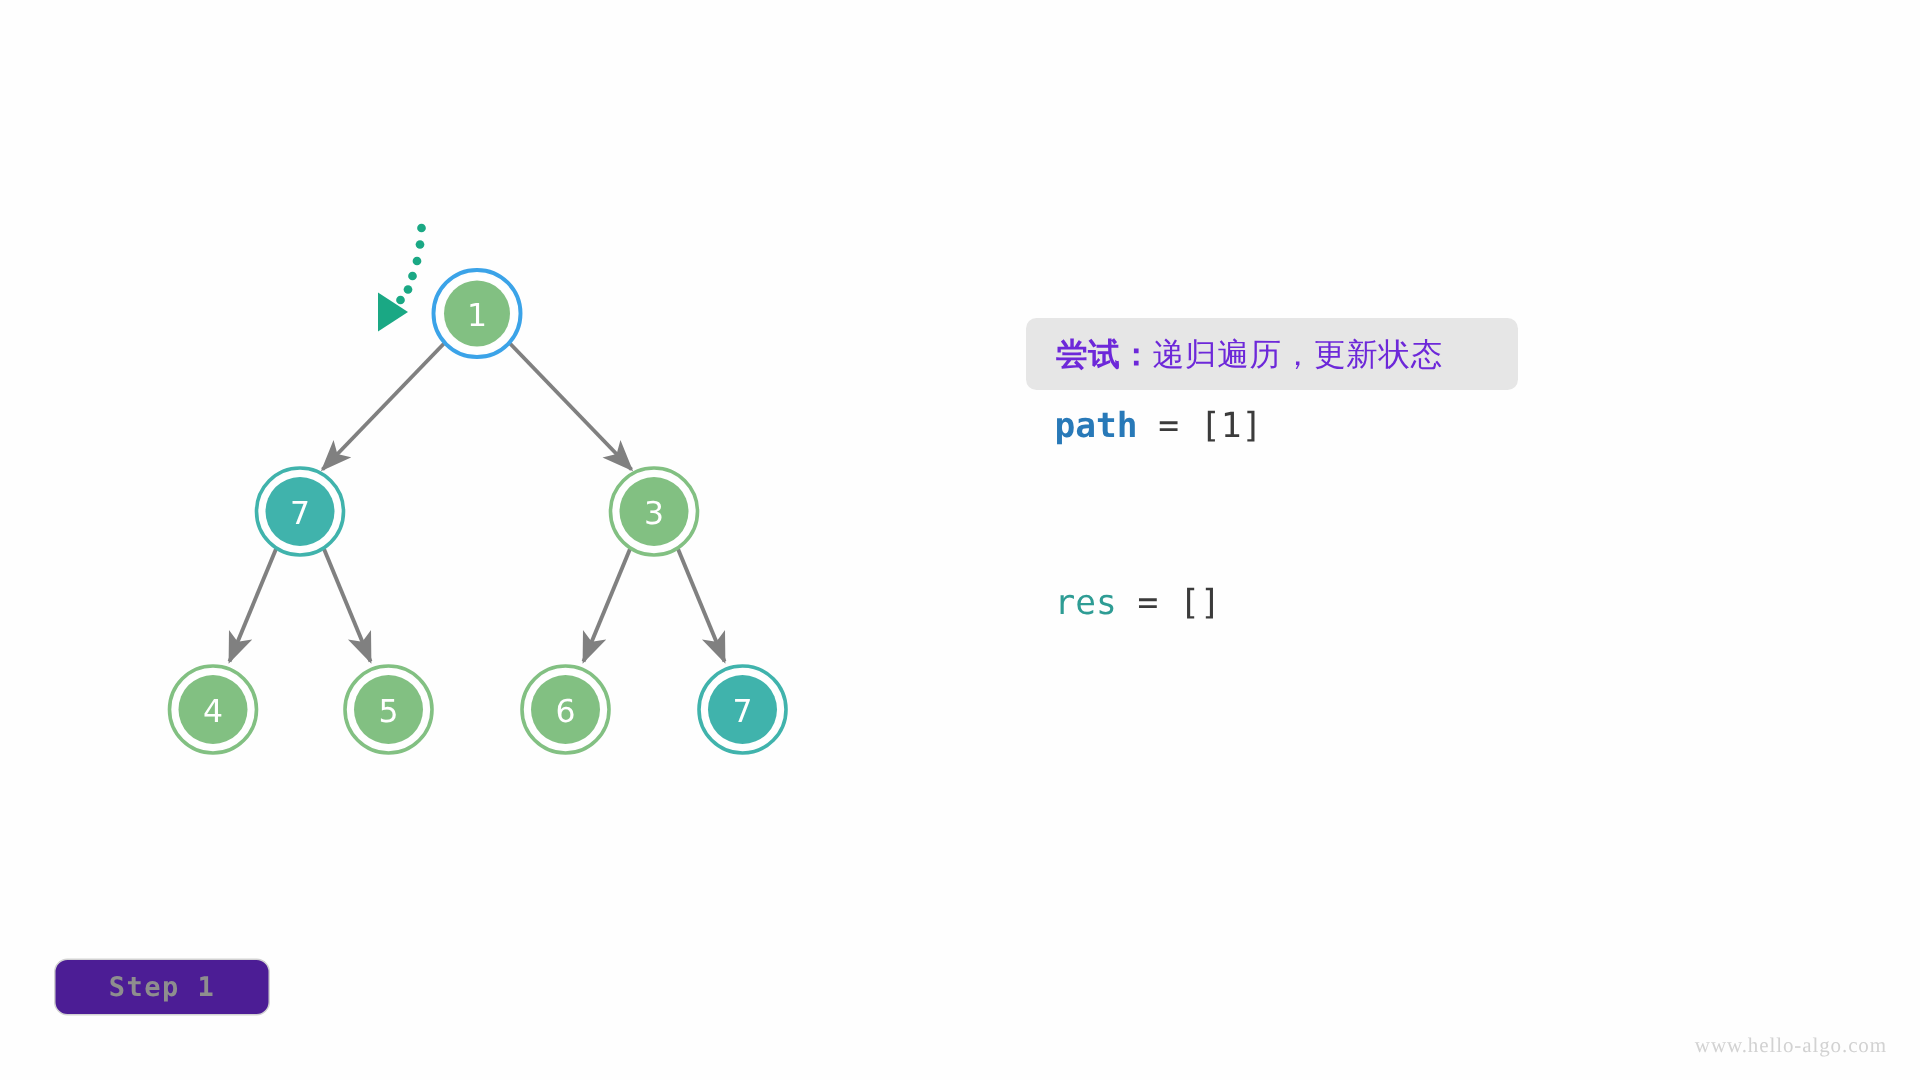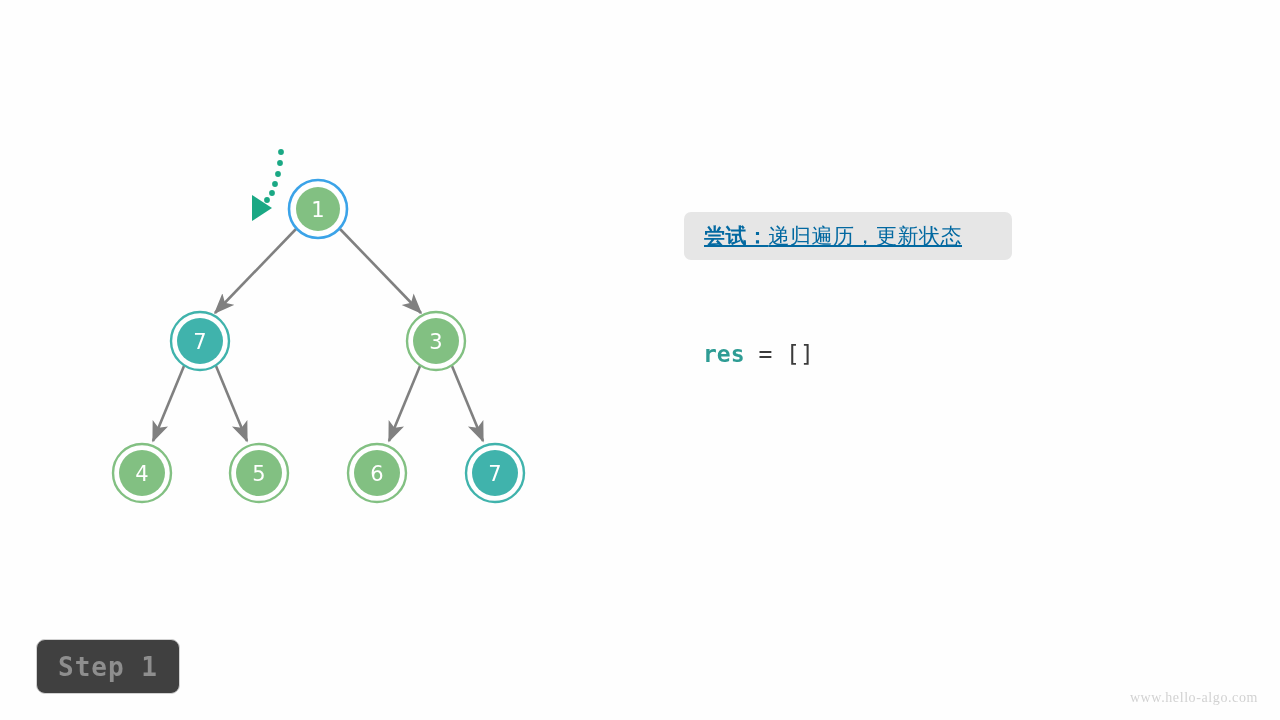--- a/index.html
+++ b/index.html
@@ -53,57 +53,56 @@
     box-sizing: border-box;
   }
   .line.hl {
     background: #e6e6e6;
     border-radius: 7px;
     width: 328px;
   }
   .cn {
     font-family: "DejaVu Sans", "Liberation Sans", sans-serif;
     font-size: 21px;
-    color: #0369a1;
+    color: #6d28d9;
     letter-spacing: .5px;
-    text-decoration: underline;
   }
   .cn .lbl { font-weight: bold; }
 
   .codeline {
     height: 48px;
     display: flex;
     align-items: center;
     padding-left: 19px;
     box-sizing: border-box;
     font-family: "DejaVu Sans Mono", "Liberation Mono", monospace;
     font-size: 23px;
     white-space: pre;
   }
   .var-path { color: #2879b8; font-weight: bold; }
-  .var-res  { color: #2e9c94; font-weight: bold; }
+  .var-res  { color: #2e9c94; font-weight: normal; }
   .code-rest { color: #3b3b3b; }
 
   .spacer { height: 70px; }
 
   
   .step-badge {
     position: absolute;
     left: 36px;
     top: 639px;
     width: 144px;
-    height: 55px;
+    height: 38px;
     border: 1.4px solid #d2d2d2;
     border-radius: 9px;
-    background: #404040;
+    background: #4c1d95;
     display: flex;
     align-items: center;
     justify-content: center;
     font-family: "DejaVu Sans Mono", "Liberation Mono", monospace;
-    font-size: 26px;
+    font-size: 18px;
     font-weight: bold;
     color: #8e8e8e;
     letter-spacing: 1px;
     box-sizing: border-box;
   }
 
   
   .watermark {
     position: absolute;
     right: 22px;
@@ -201,20 +200,23 @@
 
   <div class="panel">
 
     <div class="line hl">
       <span class="cn">
         <span class="lbl">尝试：</span><span>递归遍历，更新状态</span>
       </span>
     </div>
 
 
+    <div class="codeline">
+      <span class="var-path">path</span><span class="code-rest"> = [1]</span>
+    </div>
 
     <div class="spacer"></div>
 
     <div class="codeline">
       <span class="var-res">res</span><span class="code-rest"> = []</span>
     </div>
 
   </div>
 
   <div class="step-badge">Step 1</div>

